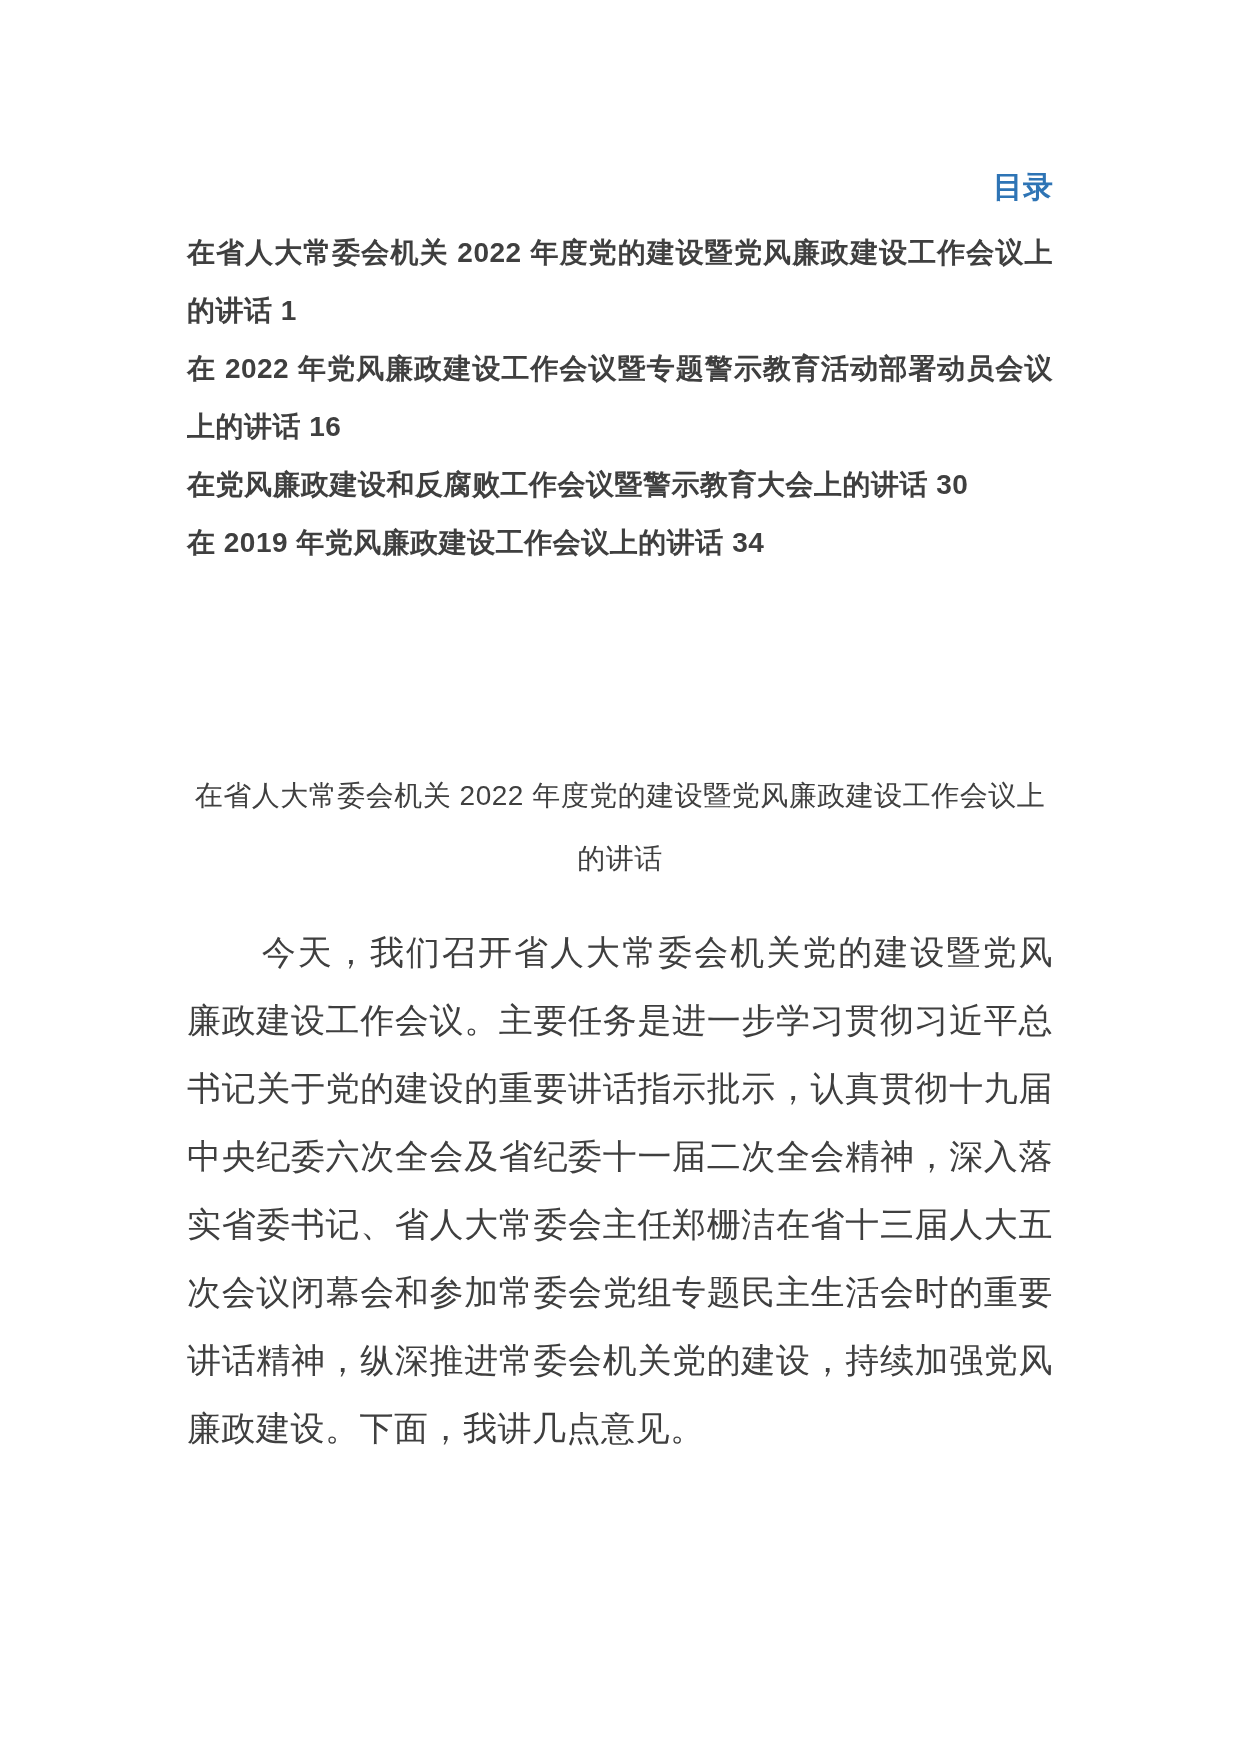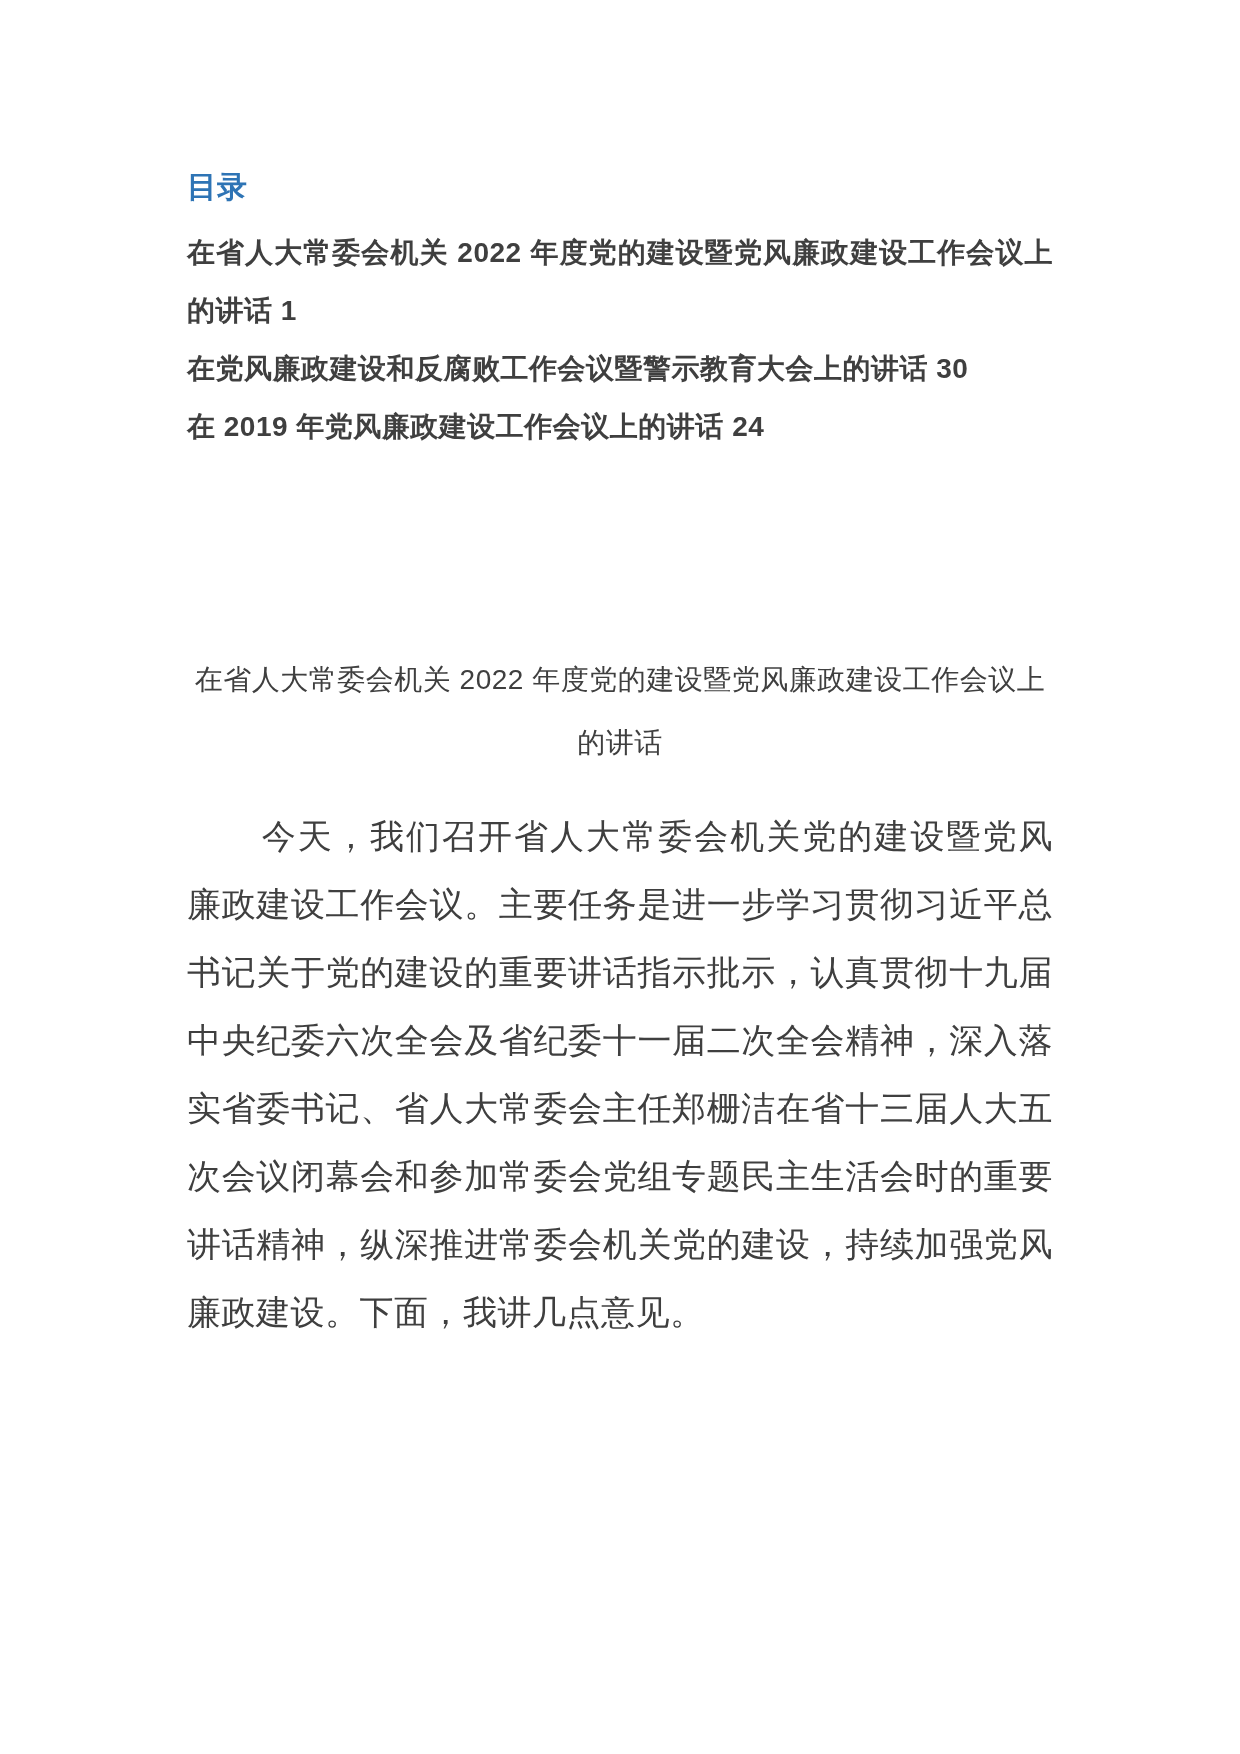--- a/index.html
+++ b/index.html
@@ -14,21 +14,21 @@
     margin: 0 auto;
     background: #ffffff;
     box-sizing: border-box;
     padding: 166px 187px 0 187px;
     font-family: "Liberation Sans", "DejaVu Sans", sans-serif;
     color: #3f3f3f;
     overflow: hidden;
   }
   .toc-title {
     margin: 0 0 16px 0;
-    text-align: left;
+    text-align: right;
     font-size: 30px;
     font-weight: bold;
     line-height: 42px;
     color: #2e74b5;
   }
   .toc-entries {
     margin: 0;
   }
   .toc-entry {
     margin: 0;
@@ -63,22 +63,23 @@
 </style>
 </head>
 <body>
 
 <div class="page">
 
   <div class="toc">
     <h1 class="toc-title">目录</h1>
     <div class="toc-entries" id="toc-entries">
         <p class="toc-entry"><span>在省人大常委会机关 2022 年度党的建设暨党风廉政建设工作会议上的讲话</span> <span>1</span></p>
+        <p class="toc-entry"><span>在 2022 年党风廉政建设工作会议暨专题警示教育活动部署动员会议上的讲话</span> <span>16</span></p>
         <p class="toc-entry"><span>在党风廉政建设和反腐败工作会议暨警示教育大会上的讲话</span> <span>30</span></p>
-        <p class="toc-entry"><span>在 2019 年党风廉政建设工作会议上的讲话</span> <span>24</span></p>
+        <p class="toc-entry"><span>在 2019 年党风廉政建设工作会议上的讲话</span> <span>34</span></p>
       </div>
   </div>
 
   <div class="article">
     <h2 class="article-title">在省人大常委会机关 2022 年度党的建设暨党风廉政建设工作会议上的讲话</h2>
     <div class="article-body" id="article-body">
         <p class="body-paragraph">今天，我们召开省人大常委会机关党的建设暨党风廉政建设工作会议。主要任务是进一步学习贯彻习近平总书记关于党的建设的重要讲话指示批示，认真贯彻十九届中央纪委六次全会及省纪委十一届二次全会精神，深入落实省委书记、省人大常委会主任郑栅洁在省十三届人大五次会议闭幕会和参加常委会党组专题民主生活会时的重要讲话精神，纵深推进常委会机关党的建设，持续加强党风廉政建设。下面，我讲几点意见。</p>
       </div>
   </div>
 

